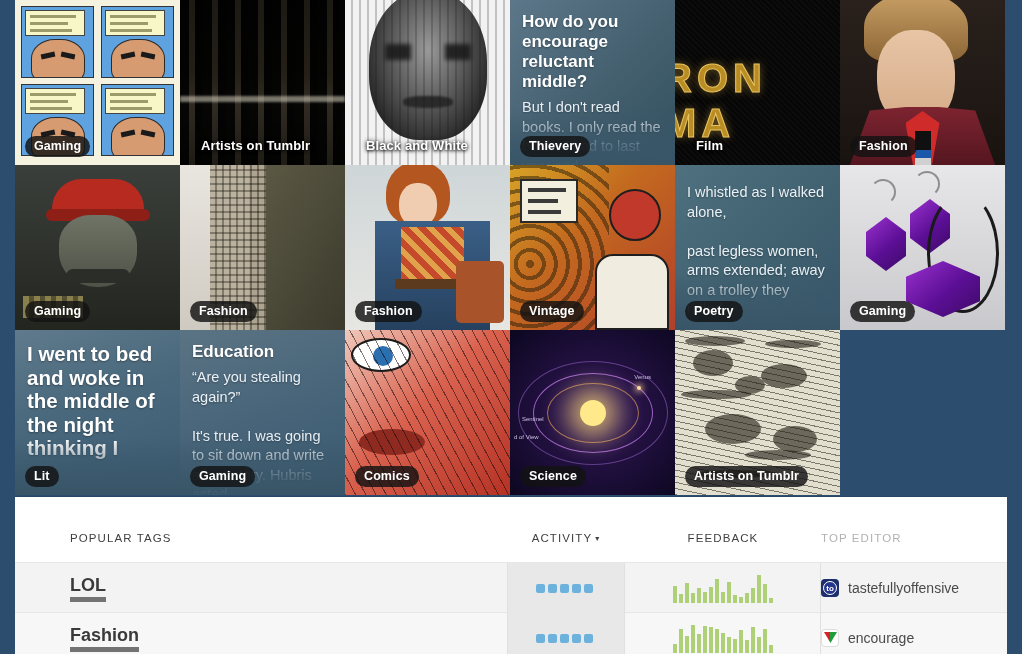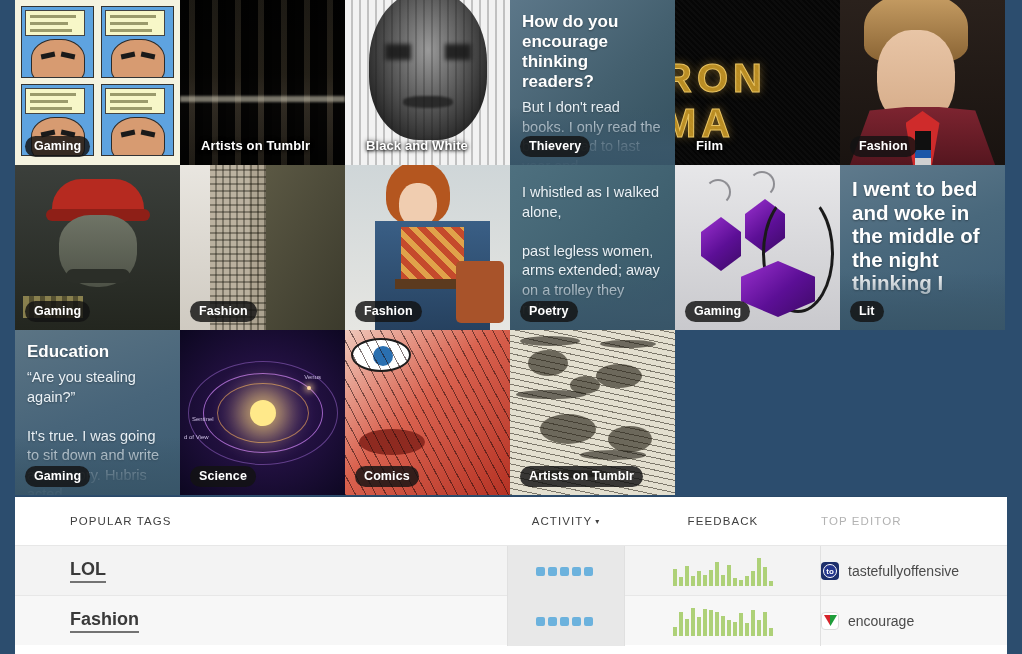--- a/index.html
+++ b/index.html
@@ -198,20 +198,21 @@
   .panel {
     position: absolute; left: 15px; top: 497px; width: 992px; height: 157px;
     background: #ffffff;
     box-shadow: 0 -1px 0 rgba(0,0,0,.06);
   }
   .thead {
     display: grid;
     grid-template-columns: 437px 118px 196px 241px;
     height: 48px; align-items: center;
     padding-left: 55px;
+    margin-top: 17px;
   }
   .th { font-size: 11.5px; letter-spacing: 1.1px; color: #3f3f3f; font-weight: normal; }
   .th.muted { color: #b2b2b2; }
   .th.center { text-align: center; }
   .caret { font-size: 8px; margin-left: 3px; vertical-align: middle; }
 
   .trow {
     display: grid;
     grid-template-columns: 437px 118px 196px 241px;
     height: 50px; align-items: center;
@@ -219,21 +220,21 @@
     border-top: 1px solid #e7e7e7;
     background: #f3f3f3;
   }
   .trow.alt { background: #f7f7f7; }
   .cell { height: 50px; display: flex; align-items: center; }
   .cell.center { justify-content: center; }
   .cell.fb { background: #e8e8e8; border-left: 1px solid #e0e0e0; border-right: 1px solid #e0e0e0; }
   .cell.act { border-right: 1px solid #e0e0e0; }
   .tagname {
     font-size: 18px; font-weight: bold; color: #3a3a3a;
-    border-bottom: 2px solid #737373; padding-bottom: 1px;
+    border-bottom: 5px solid #737373; padding-bottom: 1px;
     cursor: pointer;
   }
   .fbsq { width: 9px; height: 9px; background: #6cb2dd; border-radius: 2px; margin-right: 3px; }
   .bars { display: flex; align-items: flex-end; height: 30px; gap: 2px; }
   .bar { width: 4px; background: #aed178; }
   .editor { display: flex; align-items: center; gap: 9px; }
   .avatar { width: 18px; height: 18px; border-radius: 4px; position: relative; overflow:hidden; flex:none; }
   .avatar.av-to { background: #1d2f6b; border-radius: 4px; }
   .avatar.av-to:after {
     content: "to"; position: absolute; inset: 2px; border-radius: 50%;
@@ -301,21 +302,21 @@
           <div class="face"></div>
           <div class="eyes"></div>
           <div class="mouth"></div>
           <div class="drip"></div>
         </div>
         <div class="tile-label plain">Black and White</div>
       </div>
       <div class="tile">
         <div class="tile-inner bg-edu">
           <div class="textpost">
-            <div class="tp-title">How do you encourage thinking readers?</div>
+            <div class="tp-title">How do you encourage reluctant middle?</div>
             <div class="tp-body">But I don't read books. I only read the books I had to last year and</div>
           </div>
           <div class="tp-fade" style="background:linear-gradient(180deg,rgba(60,88,105,0) 0%,rgba(58,87,106,.85) 70%,rgba(56,85,104,.97) 100%)"></div>
         </div>
         <div class="tile-label">Thievery</div>
       </div>
       <div class="tile">
         <div class="art-ironman">
           <div class="ttl">RON MA</div>
         </div>
@@ -353,20 +354,33 @@
           <div class="hair"></div>
           <div class="face"></div>
           <div class="denim"></div>
           <div class="print"></div>
           <div class="belt"></div>
           <div class="bag"></div>
         </div>
         <div class="tile-label">Fashion</div>
       </div>
       <div class="tile">
+        <div class="art-vintage">
+          <div class="swirl"></div>
+          <div class="sign">
+            <i style="width:70%"></i>
+            <i style="width:55%"></i>
+            <i style="width:62%"></i>
+          </div>
+          <div class="body"></div>
+          <div class="dog"></div>
+        </div>
+        <div class="tile-label">Vintage</div>
+      </div>
+      <div class="tile">
         <div class="tile-inner bg-poetry">
           <div class="textpost">
             <div class="tp-body">I whistled as I walked alone,<br><br>past legless women, arms extended; away on a trolley they rolled<br><br>past muscular men,</div>
           </div>
           <div class="tp-fade" style="background:linear-gradient(180deg,rgba(60,88,105,0) 0%,rgba(58,87,106,.85) 70%,rgba(56,85,104,.97) 100%)"></div>
         </div>
         <div class="tile-label">Poetry</div>
       </div>
       <div class="tile">
         <div class="art-jewel">
@@ -390,41 +404,41 @@
       </div>
       <div class="tile">
         <div class="tile-inner bg-prose">
           <div class="textpost">
             <div class="tp-title">Education</div>
             <div class="tp-body">“Are you stealing again?”<br><br> It's true. I was going to sit down and write a war story. Hubris acted</div>
           </div>
           <div class="tp-fade" style="background:linear-gradient(180deg,rgba(60,88,105,0) 0%,rgba(58,87,106,.85) 70%,rgba(56,85,104,.97) 100%)"></div>
         </div>
         <div class="tile-label">Gaming</div>
+      </div>
+      <div class="tile">
+        <div class="art-comics">
+          <div class="eye"></div>
+          <div class="lip"></div>
+          <div class="lines"></div>
+        </div>
+        <div class="tile-label">Comics</div>
       </div>
       <div class="tile">
         <div class="art-space">
           <div class="orb o3"></div>
           <div class="orb o1"></div>
           <div class="orb o2"></div>
           <div class="sun"></div>
           <div class="dot"></div>
           <div class="lbl" style="right:24px;top:44px">Venus</div>
           <div class="lbl" style="left:12px;top:86px">Sentinel</div>
           <div class="lbl" style="left:4px;top:104px">d of View</div>
         </div>
         <div class="tile-label">Science</div>
-      </div>
-      <div class="tile">
-        <div class="art-comics">
-          <div class="eye"></div>
-          <div class="lip"></div>
-          <div class="lines"></div>
-        </div>
-        <div class="tile-label">Comics</div>
       </div>
       <div class="tile">
         <div class="art-engrave">
           <div class="blob" style="left:18px;top:20px;width:40px;height:26px;"></div>
           <div class="blob" style="left:86px;top:34px;width:46px;height:24px;"></div>
           <div class="blob" style="left:30px;top:84px;width:56px;height:30px;"></div>
           <div class="blob" style="left:98px;top:96px;width:44px;height:26px;"></div>
           <div class="blob" style="left:60px;top:46px;width:30px;height:18px;"></div>
           <div class="tent" style="left:10px;top:6px;width:60px;height:10px;"></div>
           <div class="tent" style="left:90px;top:10px;width:56px;height:8px;"></div>

